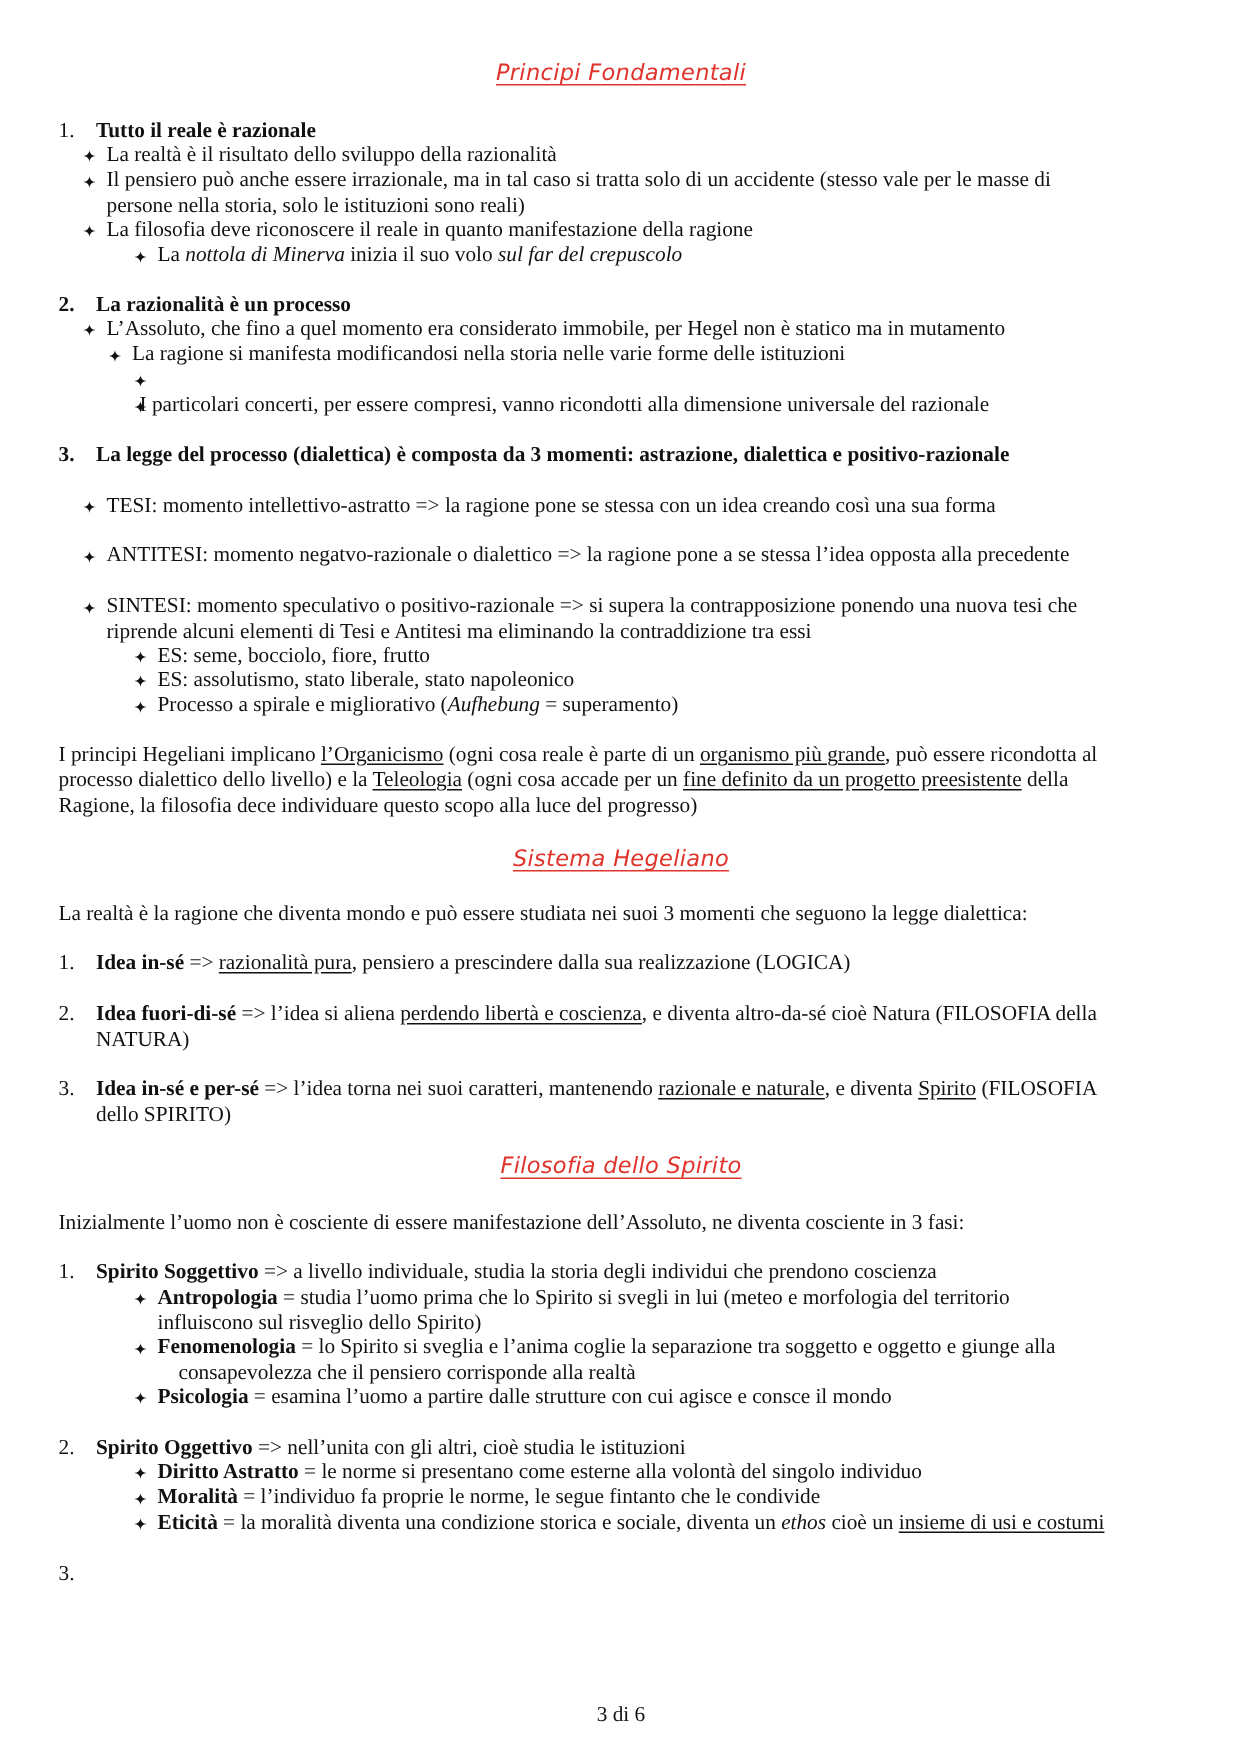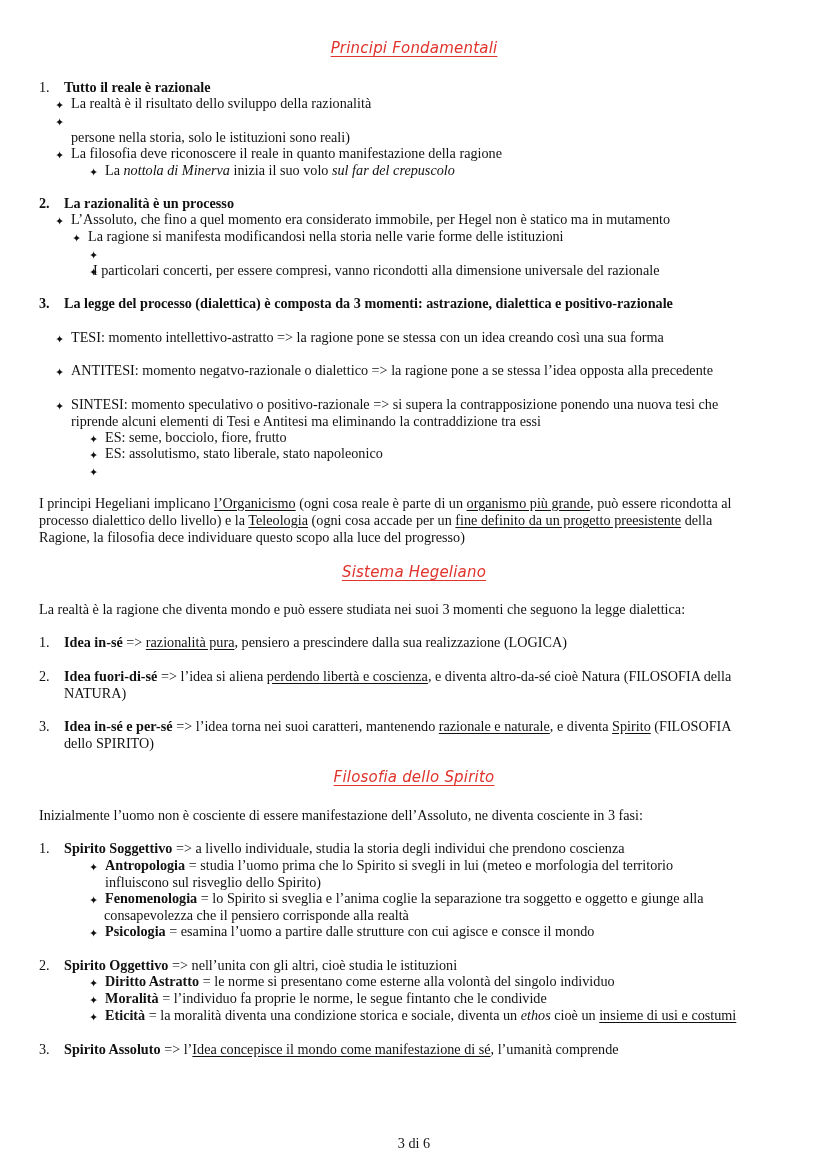--- a/index.html
+++ b/index.html
@@ -30,20 +30,21 @@
 
   <div class="title" style="top:40px;"><span>Principi Fondamentali</span></div>
 
   <div class="num line" style="left:39px; top:79px;">1.</div>
   <div class="line" style="left:64px; top:79px;"><b>Tutto il reale è razionale</b></div>
 
   <div class="bul" style="left:55px; top:97px;">✦</div>
   <div class="line" style="left:71px; top:95px;">La realtà è il risultato dello sviluppo della razionalità</div>
 
   <div class="bul" style="left:55px; top:114px;">✦</div>
+  <div class="line" style="left:71px; top:112px;">Il pensiero può anche essere irrazionale, ma in tal caso si tratta solo di un accidente (stesso vale per le masse di</div>
   <div class="line" style="left:71px; top:129px;">persone nella storia, solo le istituzioni sono reali)</div>
 
   <div class="bul" style="left:55px; top:147px;">✦</div>
   <div class="line" style="left:71px; top:145px;">La filosofia deve riconoscere il reale in quanto manifestazione della ragione</div>
 
   <div class="bul" style="left:89px; top:164px;">✦</div>
   <div class="line" style="left:105px; top:162px;"><span>La </span><i>nottola di Minerva</i><span> inizia il suo volo </span><i>sul far del crepuscolo</i></div>
 
   <div class="num line" style="left:39px; top:195px;"><b>2.</b></div>
   <div class="line" style="left:64px; top:195px;"><b>La razionalità è un processo</b></div>
@@ -72,20 +73,21 @@
   <div class="line" style="left:71px; top:396px;">SINTESI: momento speculativo o positivo-razionale =&gt; si supera la contrapposizione ponendo una nuova tesi che</div>
   <div class="line" style="left:71px; top:413px;">riprende alcuni elementi di Tesi e Antitesi ma eliminando la contraddizione tra essi</div>
 
   <div class="bul" style="left:89px; top:431px;">✦</div>
   <div class="line" style="left:105px; top:429px;">ES: seme, bocciolo, fiore, frutto</div>
 
   <div class="bul" style="left:89px; top:447px;">✦</div>
   <div class="line" style="left:105px; top:445px;">ES: assolutismo, stato liberale, stato napoleonico</div>
 
   <div class="bul" style="left:89px; top:464px;">✦</div>
+  <div class="line" style="left:105px; top:462px;"><span>Processo a spirale e migliorativo (</span><i>Aufhebung</i><span> = superamento)</span></div>
 
   <div class="line" style="left:39px; top:495px;"><span>I principi Hegeliani implicano </span><u>l’Organicismo</u><span> (ogni cosa reale è parte di un </span><u>organismo più grande</u><span>, può essere ricondotta al</span></div>
   <div class="line" style="left:39px; top:512px;"><span>processo dialettico dello livello) e la </span><u>Teleologia</u><span> (ogni cosa accade per un </span><u>fine definito da un progetto preesistente</u><span> della</span></div>
   <div class="line" style="left:39px; top:529px;">Ragione, la filosofia dece individuare questo scopo alla luce del progresso)</div>
 
   <div class="title" style="top:564px;"><span>Sistema Hegeliano</span></div>
 
   <div class="line" style="left:39px; top:601px;">La realtà è la ragione che diventa mondo e può essere studiata nei suoi 3 momenti che seguono la legge dialettica:</div>
 
   <div class="num line" style="left:39px; top:634px;">1.</div>
@@ -105,34 +107,33 @@
 
   <div class="num line" style="left:39px; top:840px;">1.</div>
   <div class="line" style="left:64px; top:840px;"><b>Spirito Soggettivo</b><span> =&gt; a livello individuale, studia la storia degli individui che prendono coscienza</span></div>
 
   <div class="bul" style="left:89px; top:859px;">✦</div>
   <div class="line" style="left:105px; top:857px;"><b>Antropologia</b><span> = studia l’uomo prima che lo Spirito si svegli in lui (meteo e morfologia del territorio</span></div>
   <div class="line" style="left:105px; top:874px;">influiscono sul risveglio dello Spirito)</div>
 
   <div class="bul" style="left:89px; top:892px;">✦</div>
   <div class="line" style="left:105px; top:890px;"><b>Fenomenologia</b><span> = lo Spirito si sveglia e l’anima coglie la separazione tra soggetto e oggetto e giunge alla</span></div>
-  <div class="line" style="left:104px; top:907px;text-align:center;">consapevolezza che il pensiero corrisponde alla realtà</div>
+  <div class="line" style="left:119px; top:907px;text-align:center;">consapevolezza che il pensiero corrisponde alla realtà</div>
 
   <div class="bul" style="left:89px; top:925px;">✦</div>
   <div class="line" style="left:105px; top:923px;"><b>Psicologia</b><span> = esamina l’uomo a partire dalle strutture con cui agisce e consce il mondo</span></div>
 
   <div class="num line" style="left:39px; top:957px;">2.</div>
   <div class="line" style="left:64px; top:957px;"><b>Spirito Oggettivo</b><span> =&gt; nell’unita con gli altri, cioè studia le istituzioni</span></div>
 
   <div class="bul" style="left:89px; top:975px;">✦</div>
   <div class="line" style="left:105px; top:973px;"><b>Diritto Astratto</b><span> = le norme si presentano come esterne alla volontà del singolo individuo</span></div>
 
   <div class="bul" style="left:89px; top:992px;">✦</div>
   <div class="line" style="left:105px; top:990px;"><b>Moralità</b><span> = l’individuo fa proprie le norme, le segue fintanto che le condivide</span></div>
 
   <div class="bul" style="left:89px; top:1009px;">✦</div>
   <div class="line" style="left:105px; top:1007px;"><b>Eticità</b><span> = la moralità diventa una condizione storica e sociale, diventa un </span><i>ethos</i><span> cioè un </span><u>insieme di usi e costumi</u></div>
 
   <div class="num line" style="left:39px; top:1041px;">3.</div>
-  <div class="line" style="left:64px; top:1041px;"><b>Spirito Assoluto</b><span> =&gt; l’</span><u>Idea concepisce il mondo come manifestazione di sé</u><span>, l’umanità comprende</span></div>
 
   <div class="footer">3 di 6</div>
 </div>
 
 </body></html>

